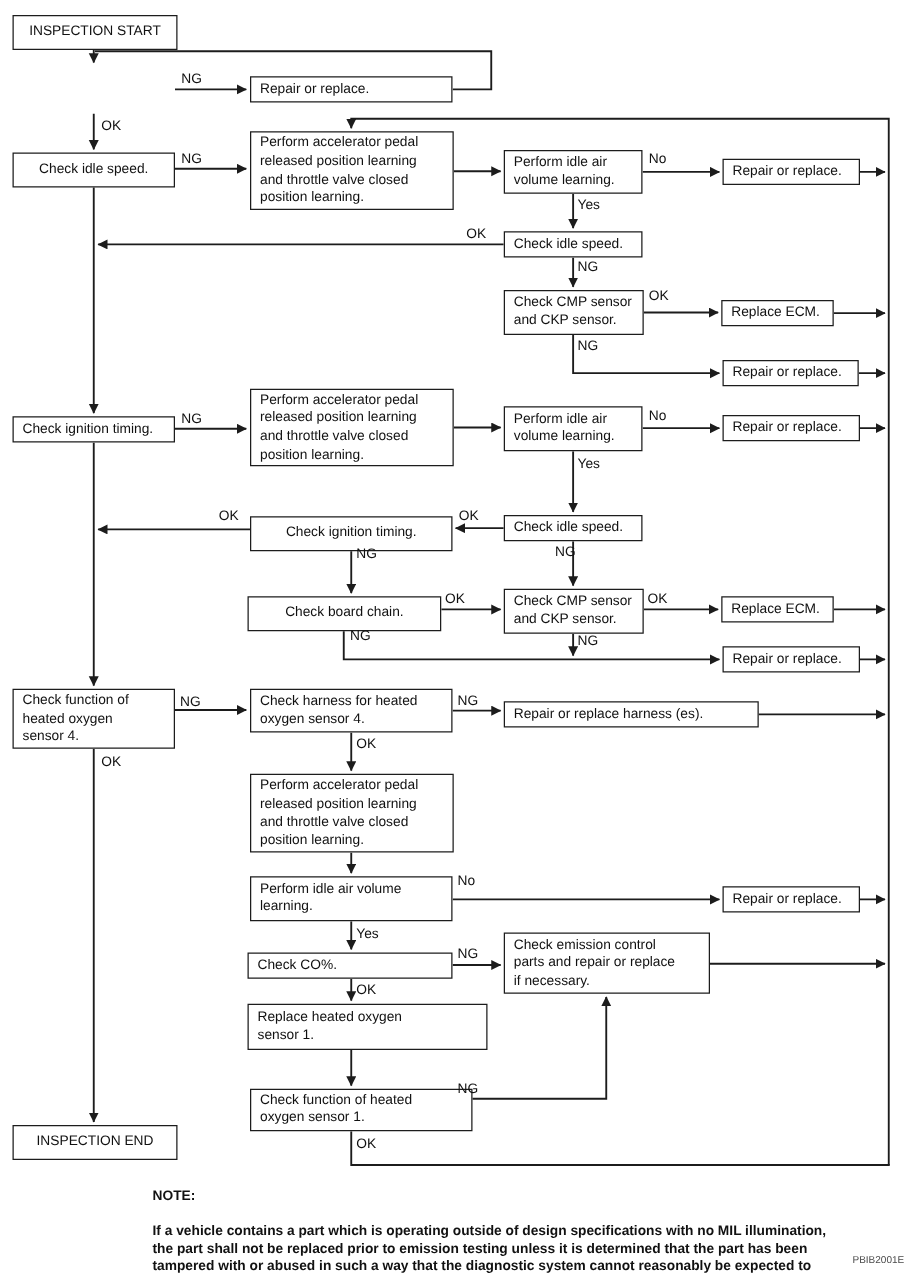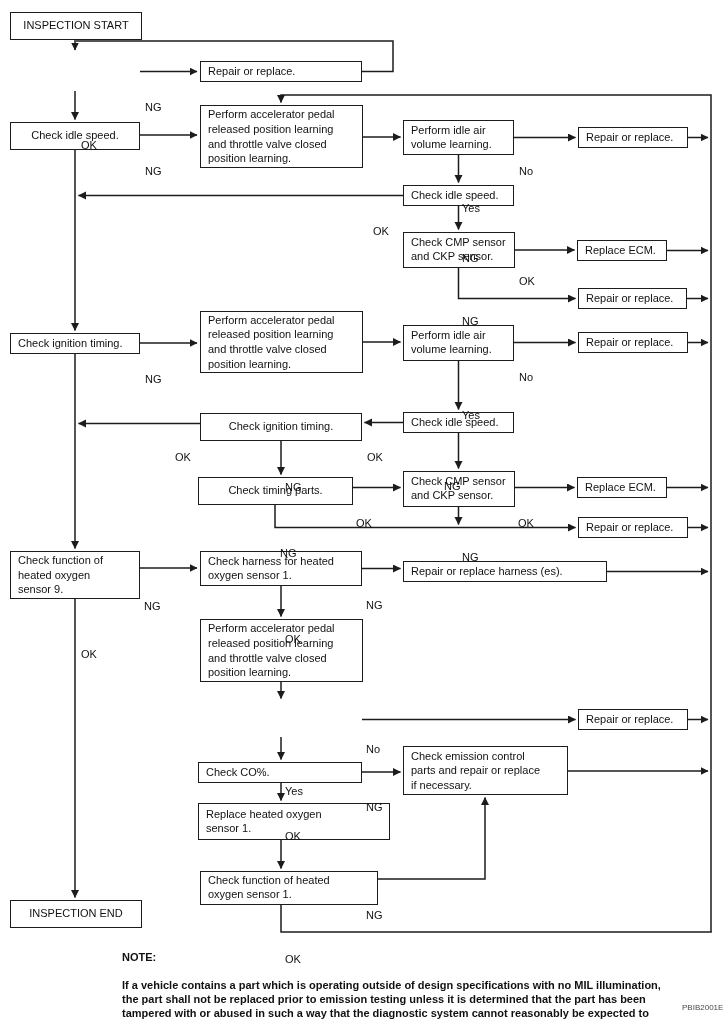--- a/index.html
+++ b/index.html
@@ -5,21 +5,21 @@
   html,body{margin:0;padding:0;background:#fff;}
   #page{position:relative;width:727px;height:1022px;background:#fff;overflow:hidden;
         font-family:"Liberation Sans",sans-serif;color:#111;}
   #connectors{position:absolute;left:0;top:0;width:727px;height:1022px;}
   #connectors path{stroke:#1c1c1c;stroke-width:1.5;fill:none;}
   .node{position:absolute;box-sizing:border-box;border:1.6px solid #1c1c1c;background:#fff;
         font-size:11px;line-height:13.6px;display:flex;align-items:center;
         padding:1px 3px 1px 7px;white-space:pre-line;}
   .node.c{justify-content:center;text-align:center;padding:13px 2px;}
   .node.tall{line-height:14.6px;}
-  .lbl{position:absolute;font-size:11px;line-height:12px;white-space:nowrap;margin-top:44px;}
+  .lbl{position:absolute;font-size:11px;line-height:12px;white-space:nowrap;}
   .note{position:absolute;left:122px;top:936px;font-size:11px;line-height:14px;
         font-weight:bold;white-space:pre-line;}
   .note .body{font-weight:bold;}
   .figcode{position:absolute;left:682px;top:1003px;font-size:8px;color:#4a4a4a;}
 </style>
 </head>
 <body>
 
 <div id="page">
 
@@ -97,35 +97,37 @@
   <div class="node" style="left:10px;top:333px;width:130px;height:21px">Check ignition timing.</div>
   <div class="node tall" style="left:200px;top:311px;width:163px;height:62px">Perform accelerator pedal
 released position learning
 and throttle valve closed
 position learning.</div>
   <div class="node" style="left:403px;top:325px;width:111px;height:36px">Perform idle air
 volume learning.</div>
   <div class="node" style="left:578px;top:332px;width:110px;height:21px">Repair or replace.</div>
   <div class="node c" style="left:200px;top:413px;width:162px;height:21px">Check ignition timing.</div>
   <div class="node" style="left:403px;top:412px;width:111px;height:21px">Check idle speed.</div>
-  <div class="node c" style="left:198px;top:477px;width:155px;height:21px">Check timing parts.</div>
+  <div class="node c" style="left:198px;top:477px;width:155px;height:21px">Check board chain.</div>
   <div class="node" style="left:403px;top:471px;width:112px;height:36px">Check CMP sensor
 and CKP sensor.</div>
   <div class="node" style="left:577px;top:477px;width:90px;height:21px">Replace ECM.</div>
   <div class="node" style="left:578px;top:517px;width:110px;height:21px">Repair or replace.</div>
   <div class="node tall" style="left:10px;top:551px;width:130px;height:48px">Check function of
 heated oxygen
-sensor 9.</div>
+sensor 4.</div>
   <div class="node" style="left:200px;top:551px;width:162px;height:35px">Check harness for heated
-oxygen sensor 1.</div>
+oxygen sensor 4.</div>
   <div class="node" style="left:403px;top:561px;width:204px;height:21px">Repair or replace harness (es).</div>
   <div class="node tall" style="left:200px;top:619px;width:163px;height:63px">Perform accelerator pedal
 released position learning
 and throttle valve closed
 position learning.</div>
+  <div class="node" style="left:200px;top:701px;width:162px;height:36px">Perform idle air volume
+learning.</div>
   <div class="node" style="left:578px;top:709px;width:110px;height:21px">Repair or replace.</div>
   <div class="node" style="left:198px;top:762px;width:164px;height:21px">Check CO%.</div>
   <div class="node tall" style="left:403px;top:746px;width:165px;height:49px">Check emission control
 parts and repair or replace
 if necessary.</div>
   <div class="node" style="left:198px;top:803px;width:192px;height:37px">Replace heated oxygen
 sensor 1.</div>
   <div class="node" style="left:200px;top:871px;width:178px;height:34px">Check function of heated
 oxygen sensor 1.</div>
   <div class="node c" style="left:10px;top:900px;width:132px;height:22px">INSPECTION END</div>

